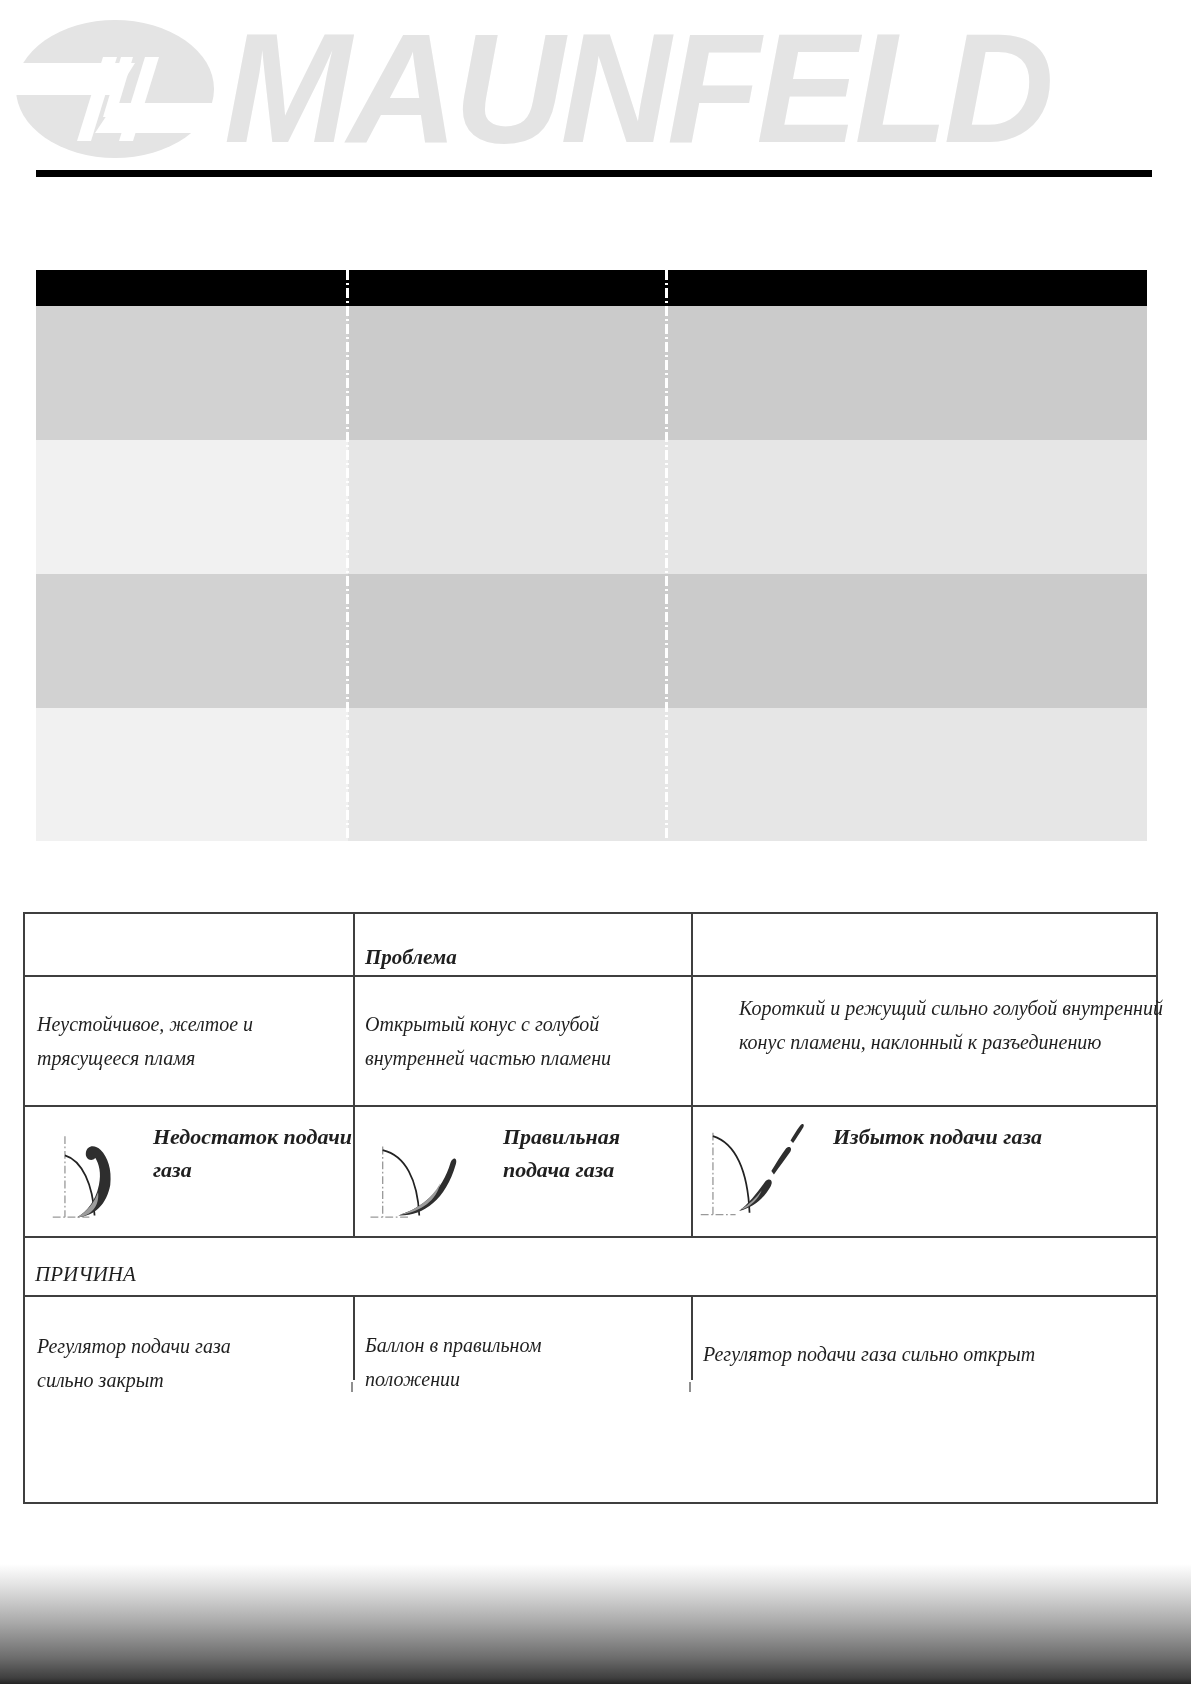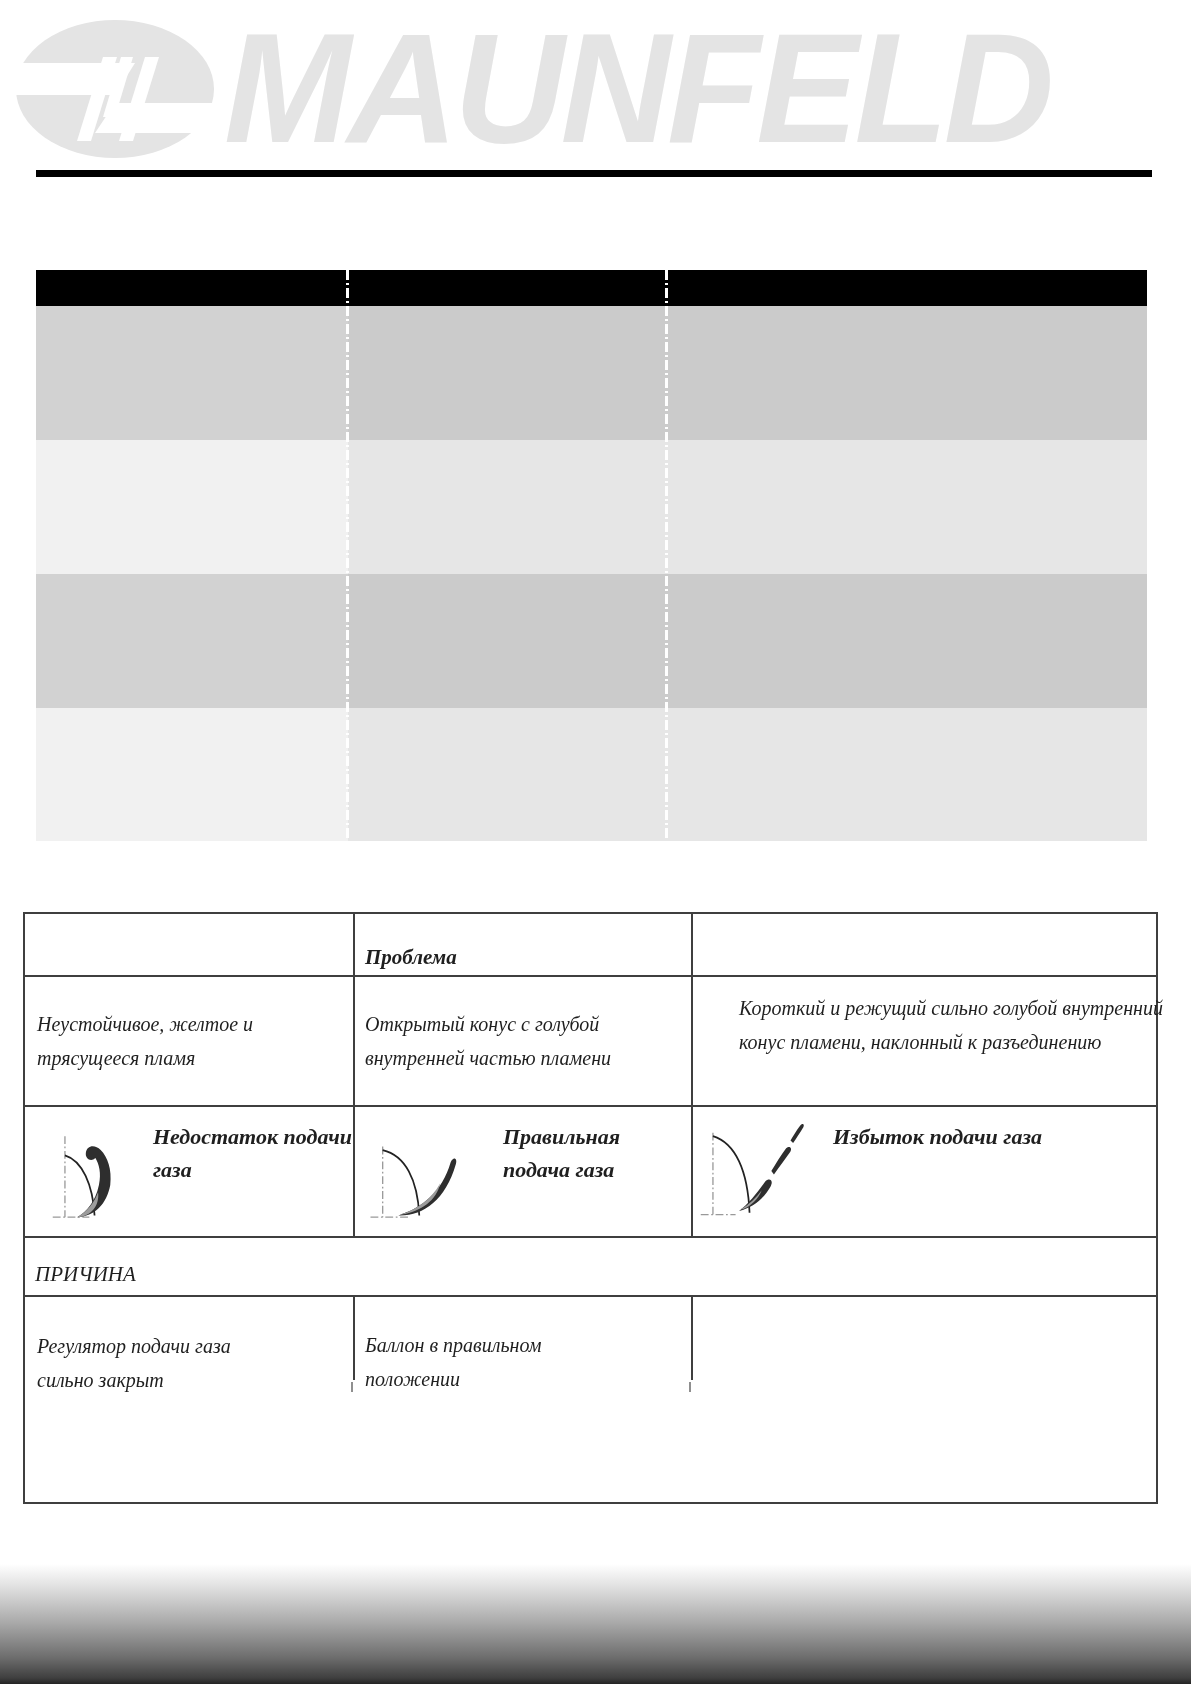--- a/index.html
+++ b/index.html
@@ -128,20 +128,21 @@
       <path d="M48,104 C58,98 66,90 72,82 C68,92 60,100 50,104 Z" fill="#9b9b9b"></path>
       <path d="M86,64 C93,54 99,46 104,39 C108,34 104,30 100,34 C94,42 88,52 83,60 Z" fill="#2e2e2e"></path>
       <path d="M108,28 C112,22 116,16 119,11 C122,7 119,4 116,8 C112,13 108,20 105,25 Z" fill="#2e2e2e"></path>
     </svg>
     <div class="t2-text t2-bold" style="left:808px;top:206px;width:330px;white-space:nowrap;">Избыток подачи газа</div>
 
     <div class="t2-text" style="left:10px;top:343px;width:400px;font-size:21px;">ПРИЧИНА</div>
 
     <div class="t2-text" style="left:12px;top:390px;width:240px;margin-top:26px;">Регулятор подачи газа сильно закрыт</div>
     <div class="t2-text" style="left:340px;top:415px;width:250px;">Баллон в правильном положении</div>
+    <div class="t2-text" style="left:678px;top:424px;width:440px;white-space:nowrap;">Регулятор подачи газа сильно открыт</div>
   </div>
 
   <div class="stub" style="left:351px;top:1382px;"></div>
   <div class="stub" style="left:689px;top:1382px;"></div>
 
   <div class="footer"></div>
 
 </div>
 
 </body></html>

